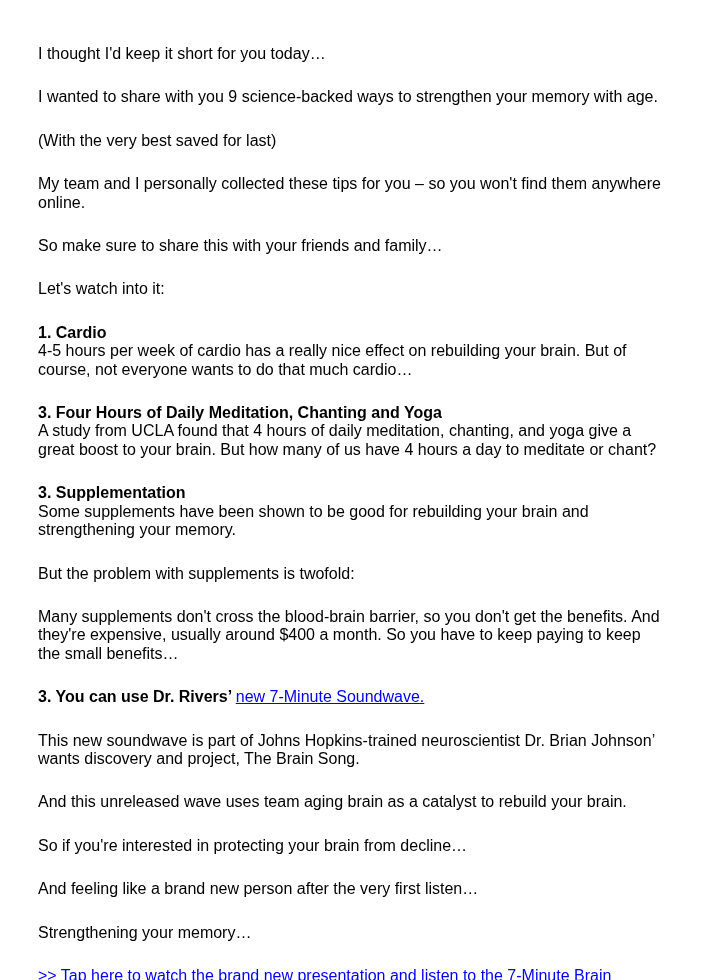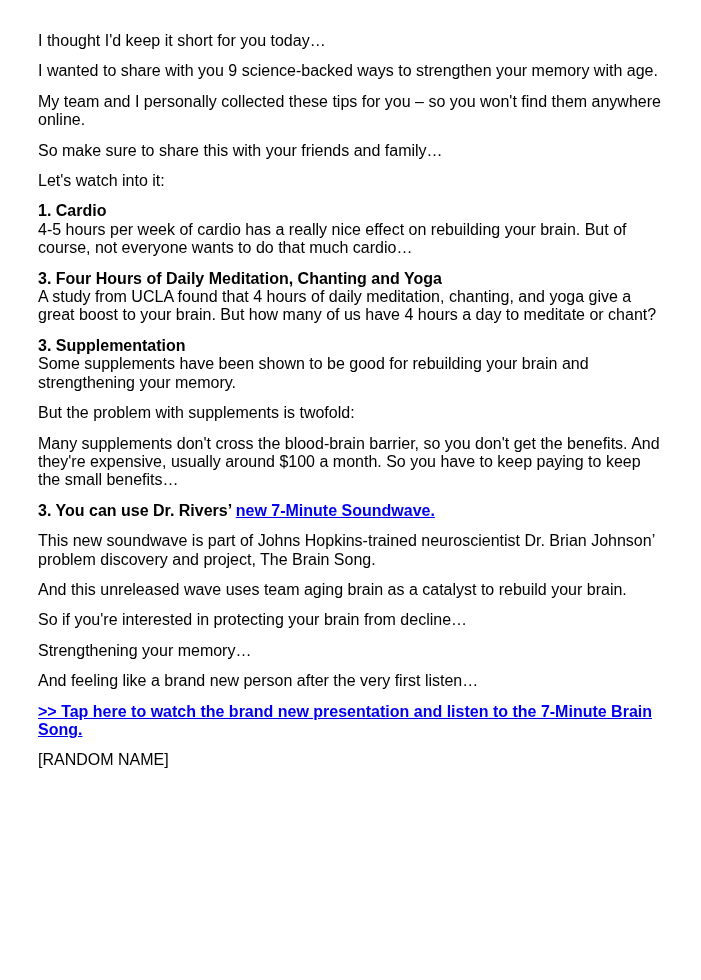--- a/index.html
+++ b/index.html
@@ -16,62 +16,63 @@
     background: #ffffff;
     overflow: hidden;
     font-family: "Liberation Sans", sans-serif;
     font-size: 16px;
     color: #000000;
   }
   .email-body {
     width: 660px;
   }
   .email-body p {
-    margin: 12px 0;
+    margin: 25px 0;
     line-height: 18.4px;
     white-space: pre-line; 
   }
   .email-body strong {
     font-weight: bold;
   }
   .email-body a {
     color: #0000ee;
-    font-weight: bold;
+    font-weight: normal;
     text-decoration: underline;
     cursor: pointer;
   }
 </style>
 </head>
 <body>
 
 <div class="page">
   <div class="email-body">
       <p><span>I thought I'd keep it short for you today…</span></p>
       <p><span>I wanted to share with you 9 science-backed ways to strengthen your memory with age.</span></p>
+      <p><span>(With the very best saved for last)</span></p>
       <p><span>My team and I personally collected these tips for you – so you won't find them anywhere
 online.</span></p>
       <p><span>So make sure to share this with your friends and family…</span></p>
       <p><span>Let's watch into it:</span></p>
       <p><strong>1. Cardio</strong><span>
 4-5 hours per week of cardio has a really nice effect on rebuilding your brain. But of
 course, not everyone wants to do that much cardio…</span></p>
       <p><strong>3. Four Hours of Daily Meditation, Chanting and Yoga</strong><span>
 A study from UCLA found that 4 hours of daily meditation, chanting, and yoga give a
 great boost to your brain. But how many of us have 4 hours a day to meditate or chant?</span></p>
       <p><strong>3. Supplementation</strong><span>
 Some supplements have been shown to be good for rebuilding your brain and
 strengthening your memory.</span></p>
       <p><span>But the problem with supplements is twofold:</span></p>
       <p><span>Many supplements don't cross the blood-brain barrier, so you don't get the benefits. And
-they're expensive, usually around $100 a month. So you have to keep paying to keep
+they're expensive, usually around $400 a month. So you have to keep paying to keep
 the small benefits…</span></p>
       <p><strong>3. You can use Dr. Rivers’ </strong><a href="#">new 7-Minute Soundwave.</a></p>
       <p><span>This new soundwave is part of Johns Hopkins-trained neuroscientist Dr. Brian Johnson’
-problem discovery and project, The Brain Song.</span></p>
+wants discovery and project, The Brain Song.</span></p>
       <p><span>And this unreleased wave uses team aging brain as a catalyst to rebuild your brain.</span></p>
       <p><span>So if you're interested in protecting your brain from decline…</span></p>
+      <p><span>And feeling like a brand new person after the very first listen…</span></p>
       <p><span>Strengthening your memory…</span></p>
-      <p><span>And feeling like a brand new person after the very first listen…</span></p>
       <p><a href="#">&gt;&gt; Tap here to watch the brand new presentation and listen to the 7-Minute Brain
 Song.</a></p>
       <p><span>[RANDOM NAME]</span></p>
     </div>
 </div>
 
 </body></html>

